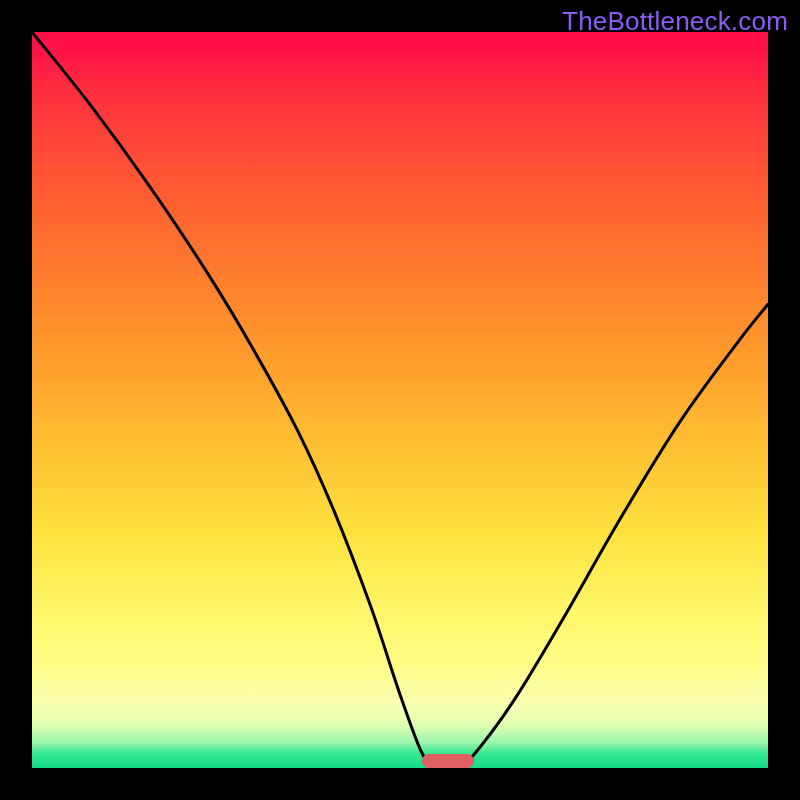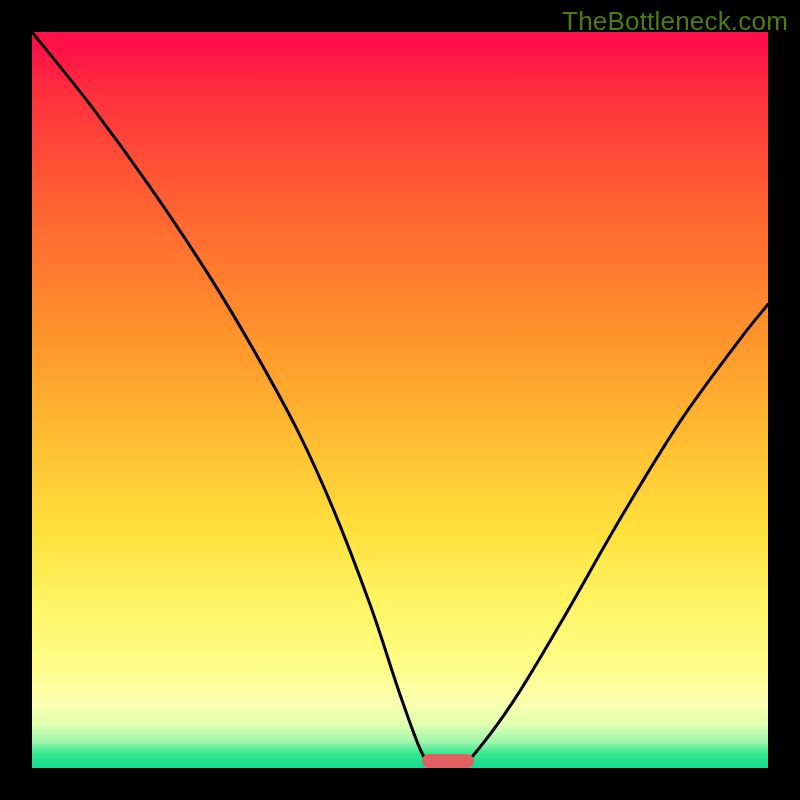--- a/index.html
+++ b/index.html
@@ -14,21 +14,21 @@
   .frame {
     position: relative;
     width: 800px;
     height: 800px;
     background: #000;
   }
   .watermark {
     position: absolute;
     top: 6px;
     right: 12px;
-    color: #4d7c0f;
+    color: #8b5cf6;
     font-size: 26px;
     font-weight: 400;
     letter-spacing: 0.2px;
     z-index: 5;
   }
   .plot-area {
     position: absolute;
     left: 32px;
     top: 32px;
     width: 736px;

